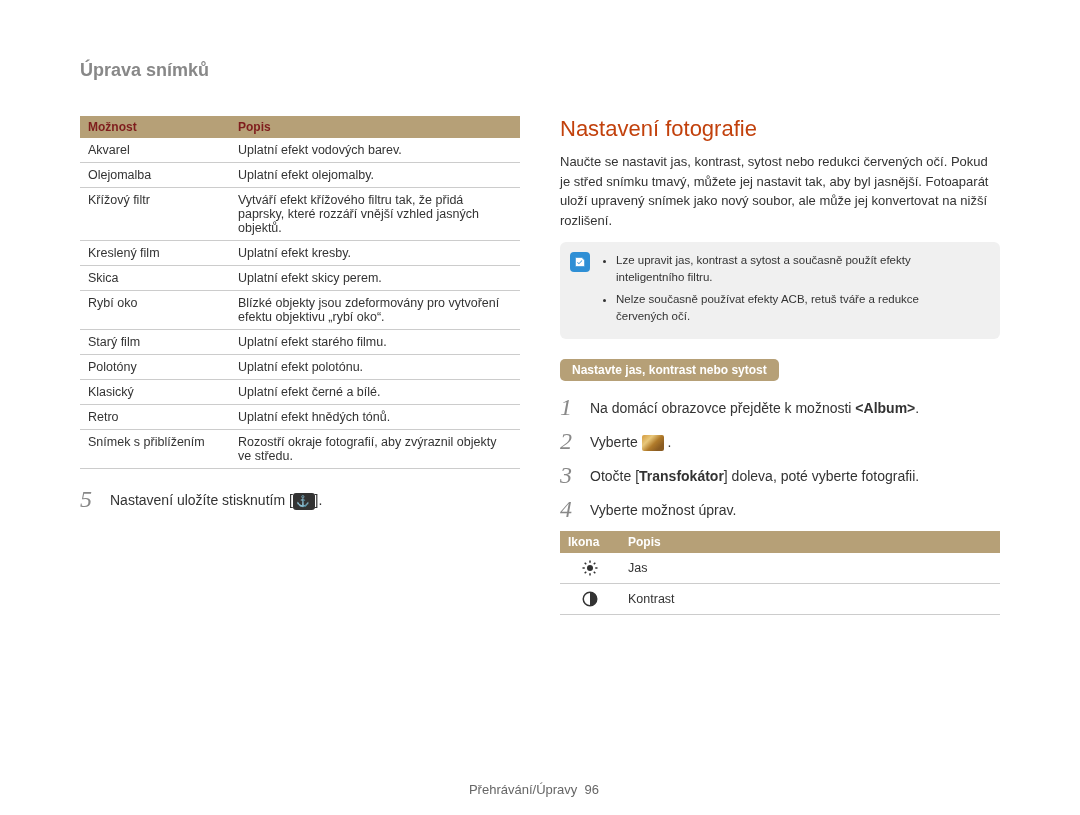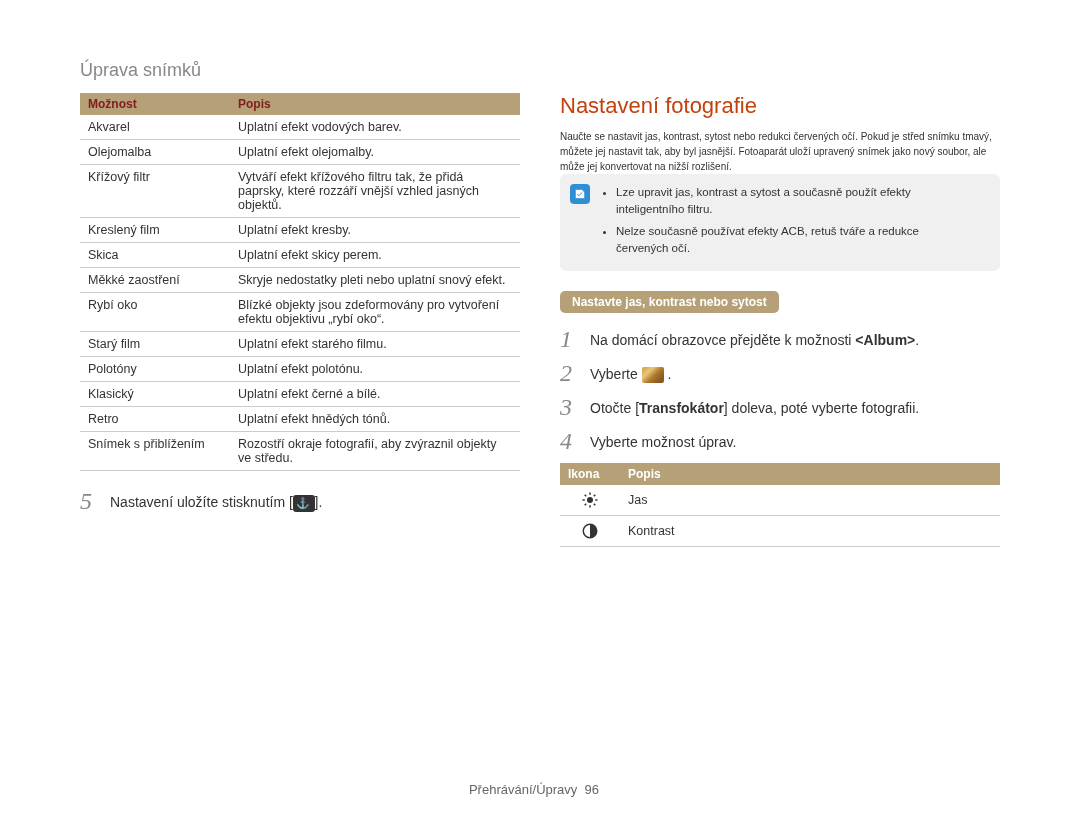--- a/index.html
+++ b/index.html
@@ -9,22 +9,22 @@
     color: #333;
     background: #fff;
     width: 1080px;
     height: 815px;
     padding: 60px 80px 20px 80px;
     position: relative;
   }
   .page-title {
     color: #888;
     font-size: 18px;
-    font-weight: 400;
-    margin-bottom: 12px;
+    font-weight: 700;
+    margin-bottom: 35px;
   }
   .columns {
     display: flex;
     gap: 40px;
   }
   .col {
     flex: 1;
     min-width: 0;
   }
   table.opts {
@@ -49,22 +49,23 @@
     font-weight: 400;
     width: 150px;
   }
   .section-head {
     color: #c2410c;
     font-size: 22px;
     font-weight: 400;
     margin-bottom: 10px;
   }
   .para {
-    font-size: 10px;
+    font-size: 13px;
     line-height: 1.5;
+    margin-bottom: 12px;
   }
   .notebox {
     background: #f0f0f0;
     border-radius: 6px;
     padding: 10px 28px 10px 44px;
     position: relative;
     font-size: 11.5px;
     line-height: 1.5;
     margin-bottom: 20px;
   }
@@ -191,24 +192,20 @@
             <td class="opt">Křížový filtr</td>
             <td>Vytváří efekt křížového filtru tak, že přidá paprsky, které rozzáří vnější vzhled jasných objektů.</td>
           </tr>
           <tr>
             <td class="opt">Kreslený film</td>
             <td>Uplatní efekt kresby.</td>
           </tr>
           <tr>
             <td class="opt">Skica</td>
             <td>Uplatní efekt skicy perem.</td>
-          </tr>
-          <tr>
-            <td class="opt">Měkké zaostření</td>
-            <td>Skryje nedostatky pleti nebo uplatní snový efekt.</td>
           </tr>
           <tr>
             <td class="opt">Rybí oko</td>
             <td>Blízké objekty jsou zdeformovány pro vytvoření efektu objektivu „rybí oko“.</td>
           </tr>
           <tr>
             <td class="opt">Starý film</td>
             <td>Uplatní efekt starého filmu.</td>
           </tr>
           <tr>

